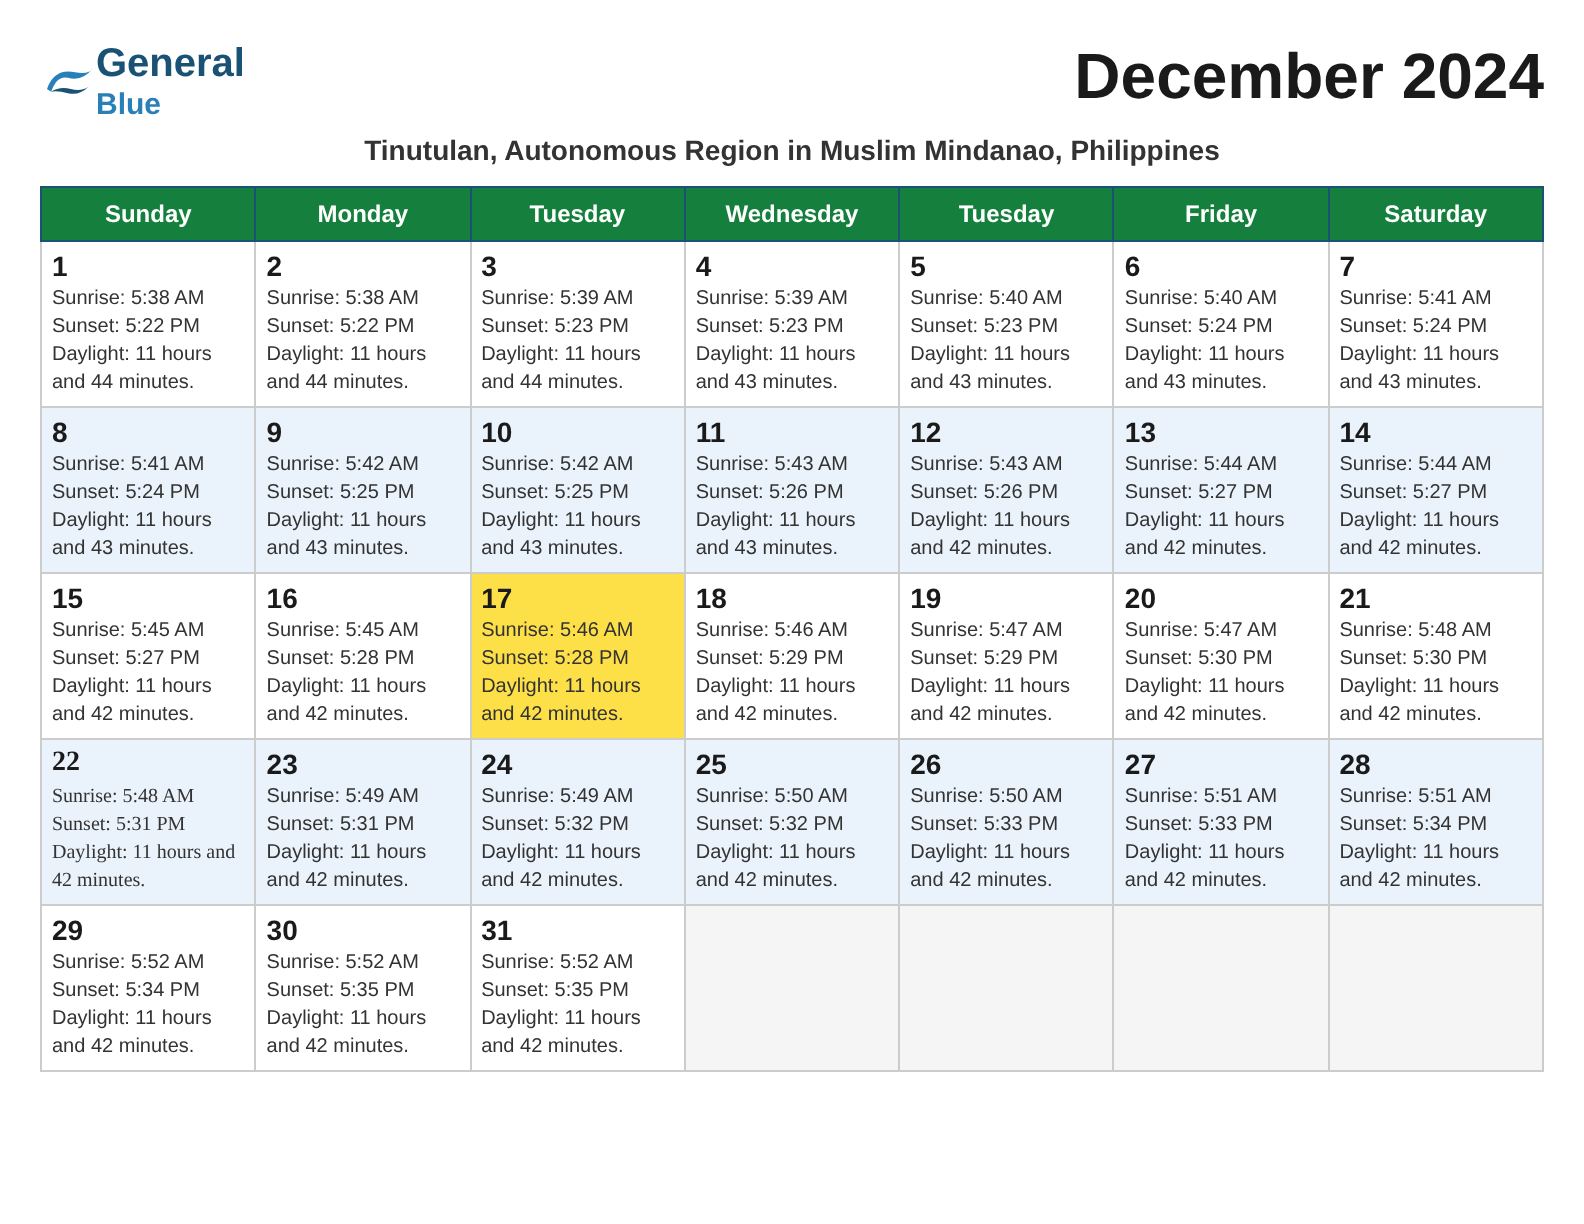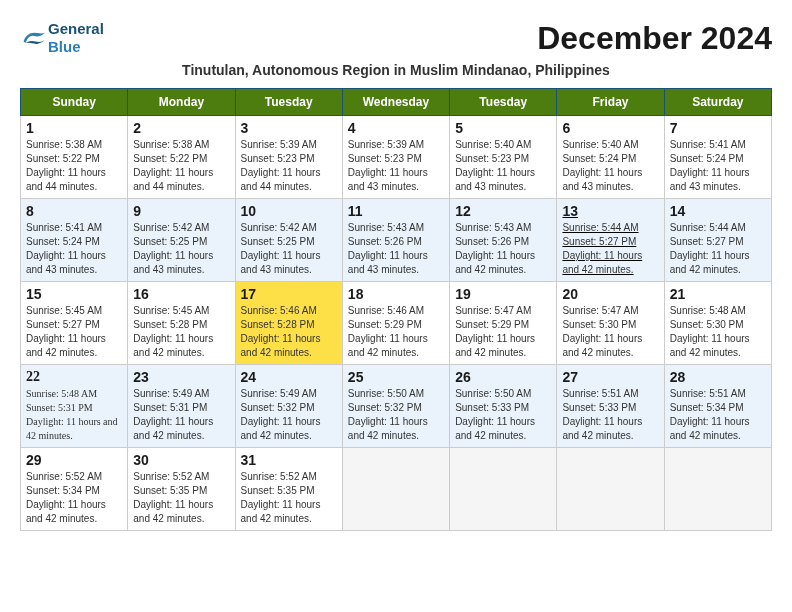--- a/index.html
+++ b/index.html
@@ -28,21 +28,21 @@
       color: #333;
       margin-bottom: 10px;
       font-weight: bold;
     }
     table {
       width: 100%;
       border-collapse: collapse;
       font-size: 11px;
     }
     th {
-      background-color: #4d7c0f;
+      background-color: #15803d;
       color: #fff;
       text-align: center;
       padding: 6px 4px;
       font-size: 12px;
       font-weight: bold;
       border: 1px solid #1a5276;
     }
     td {
       border: 1px solid #ccc;
       vertical-align: top;
@@ -69,21 +69,21 @@
     }
     .day-info {
       font-size: 10px;
       color: #333;
       line-height: 1.4;
     }
     .logo-wrapper {
       display: flex;
       align-items: center;
     }
-    .logo-text-general { color: #1a5276; font-weight: bold; font-size: 15px; }
+    .logo-text-general { color: #1a5276; font-weight: bold; font-size: 20px; }
     .logo-text-blue { color: #2980b9; font-weight: bold; font-size: 15px; }
     .logo-bird {
       width: 28px;
       height: 22px;
     }
   </style>
 </head>
 <body>
 
 <div class="header-logo">
@@ -159,21 +159,21 @@
           <div class="day-info">Sunrise: 5:42 AM<br>Sunset: 5:25 PM<br>Daylight: 11 hours and 43 minutes.</div>
         </td>
         <td style="background: rgb(234, 243, 251);">
           <span class="day-number">11</span>
           <div class="day-info">Sunrise: 5:43 AM<br>Sunset: 5:26 PM<br>Daylight: 11 hours and 43 minutes.</div>
         </td>
         <td style="background: rgb(234, 243, 251);">
           <span class="day-number">12</span>
           <div class="day-info">Sunrise: 5:43 AM<br>Sunset: 5:26 PM<br>Daylight: 11 hours and 42 minutes.</div>
         </td>
-        <td style="background: rgb(234, 243, 251); text-decoration: underline;">
+        <td style="background: rgb(234, 243, 251);">
           <span class="day-number">13</span>
           <div class="day-info">Sunrise: 5:44 AM<br>Sunset: 5:27 PM<br>Daylight: 11 hours and 42 minutes.</div>
         </td>
         <td style="background: rgb(234, 243, 251);">
           <span class="day-number">14</span>
           <div class="day-info">Sunrise: 5:44 AM<br>Sunset: 5:27 PM<br>Daylight: 11 hours and 42 minutes.</div>
         </td>
       </tr>
       <tr>
         <td style="background: rgb(255, 255, 255);">

